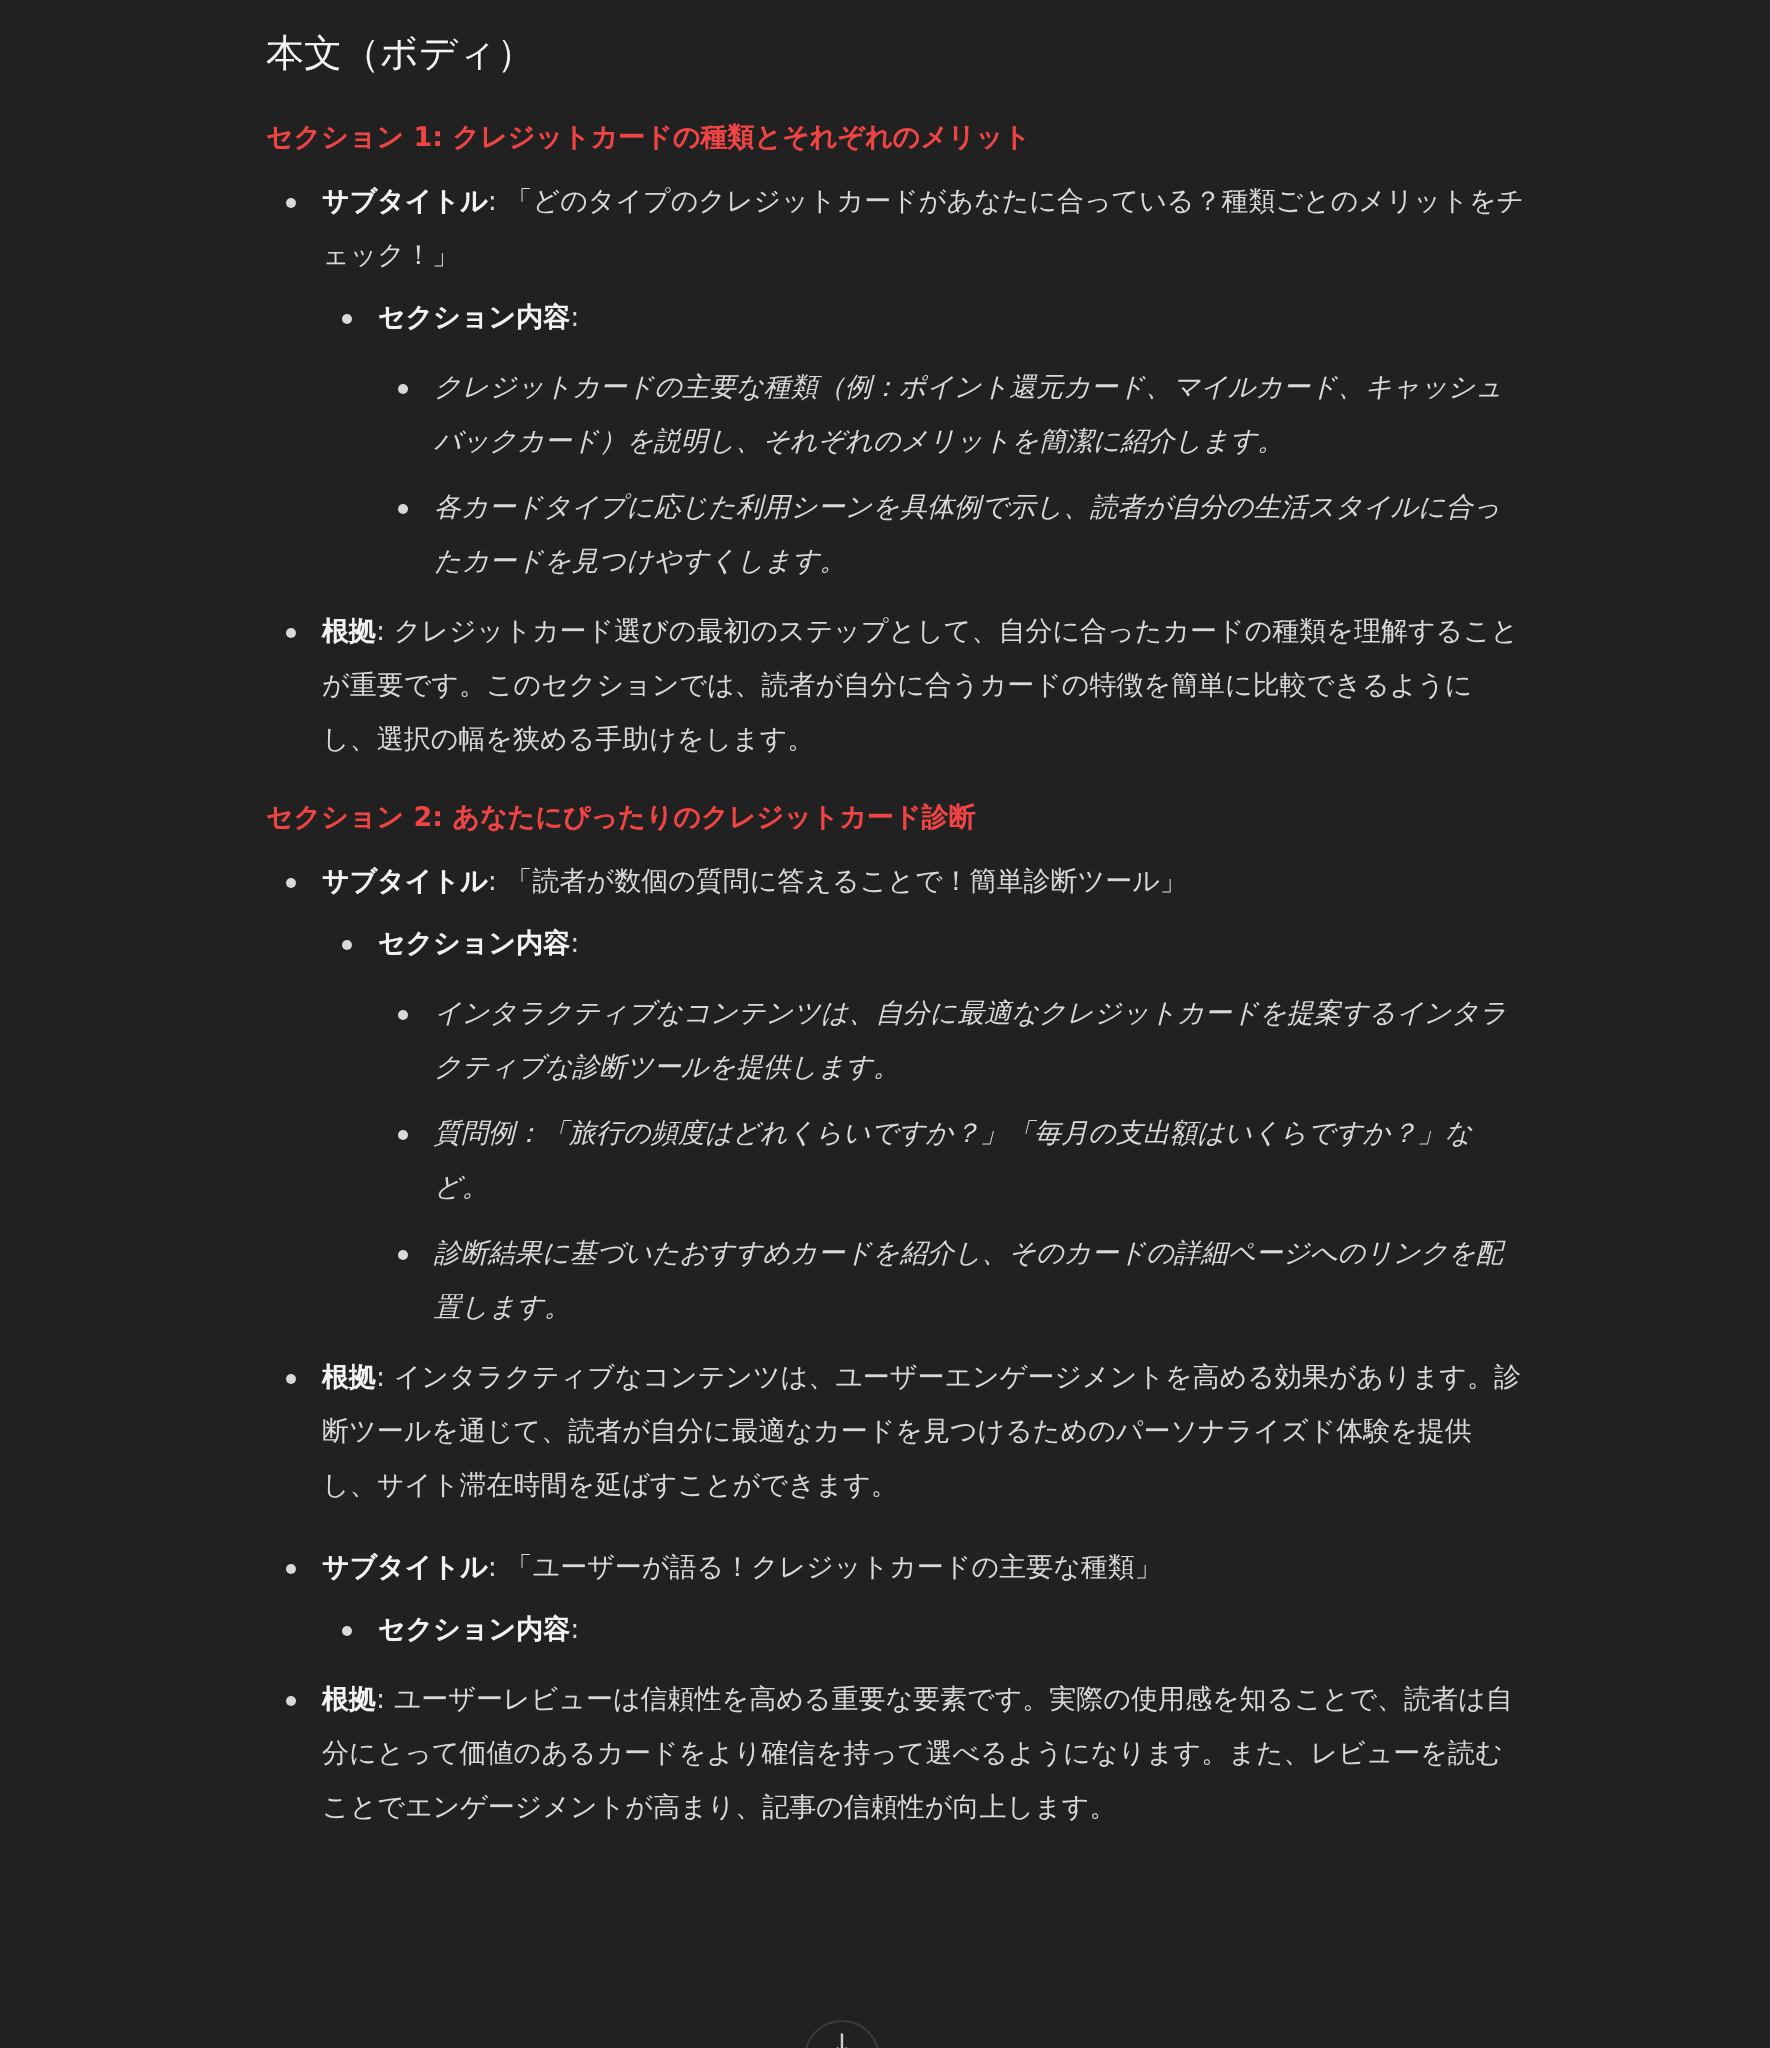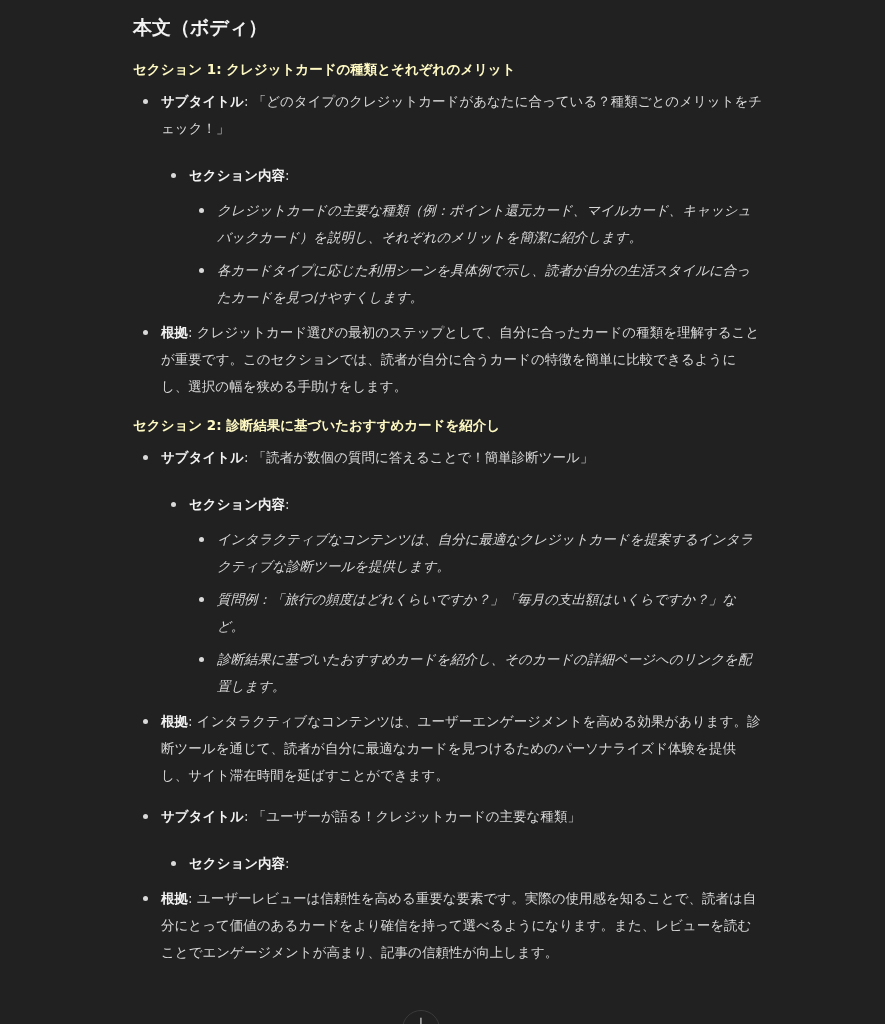--- a/index.html
+++ b/index.html
@@ -16,31 +16,31 @@
     color: #ececec;
   }
   .content {
     position: absolute;
     left: 133px;
     top: 12px;
     width: 630px;
   }
   h3.doc-title {
     font-size: 19px;
-    font-weight: bold;
+    font-weight: normal;
     margin: 0 0 16px 0;
     line-height: 30px;
     color: #f2f2f2;
   }
   h4.section-title {
     font-size: 13.5px;
     font-weight: bold;
     margin: 0 0 8px 0;
     line-height: 22px;
-    color: #fef9c3;
+    color: #ef4444;
   }
   ul {
     margin: 0;
     padding: 0;
     list-style: none;
   }
   li {
     position: relative;
     font-size: 13.5px;
     line-height: 27px;
@@ -50,21 +50,21 @@
     content: "";
     position: absolute;
     width: 5px;
     height: 5px;
     border-radius: 50%;
     background: #d9d9d9;
     top: 11px;
   }
   .l1 > li { padding-left: 28px; margin-bottom: 4px; }
   .l1 > li::before { left: 10px; }
-  .l2 { margin-top: 20px; }
+  .l2 { margin-top: 4px; }
   .l2 > li { padding-left: 28px; margin-bottom: 8px; }
   .l2 > li::before { left: 10px; }
   .l3 { margin-top: 8px; font-style: italic; }
   .l3 > li { padding-left: 28px; margin-bottom: 6px; }
   .l3 > li::before { left: 10px; }
   .key { font-weight: bold; color: #f2f2f2; }
   .section { margin-bottom: 14px; }
   .scroll-btn {
     position: absolute;
     left: 402px;
@@ -103,21 +103,21 @@
         </ul>
       </li>
       <li>
         <span class="key">根拠</span><span>:</span>
         <span>クレジットカード選びの最初のステップとして、自分に合ったカードの種類を理解することが重要です。このセクションでは、読者が自分に合うカードの特徴を簡単に比較できるようにし、選択の幅を狭める手助けをします。</span>
       </li>
     </ul>
   </div>
 
   <div class="section">
-    <h4 class="section-title">セクション 2: 診断結果に基づいたおすすめカードを紹介し</h4>
+    <h4 class="section-title">セクション 2: あなたにぴったりのクレジットカード診断</h4>
     <ul class="l1">
       <li>
         <span class="key">サブタイトル</span><span>:</span>
         <span>「読者が数個の質問に答えることで！簡単診断ツール」</span>
         <ul class="l2">
           <li>
             <span class="key">セクション内容</span><span>:</span>
             <ul class="l3">
               <li>インタラクティブなコンテンツは、自分に最適なクレジットカードを提案するインタラクティブな診断ツールを提供します。</li>
               <li>質問例：「旅行の頻度はどれくらいですか？」「毎月の支出額はいくらですか？」など。</li>

